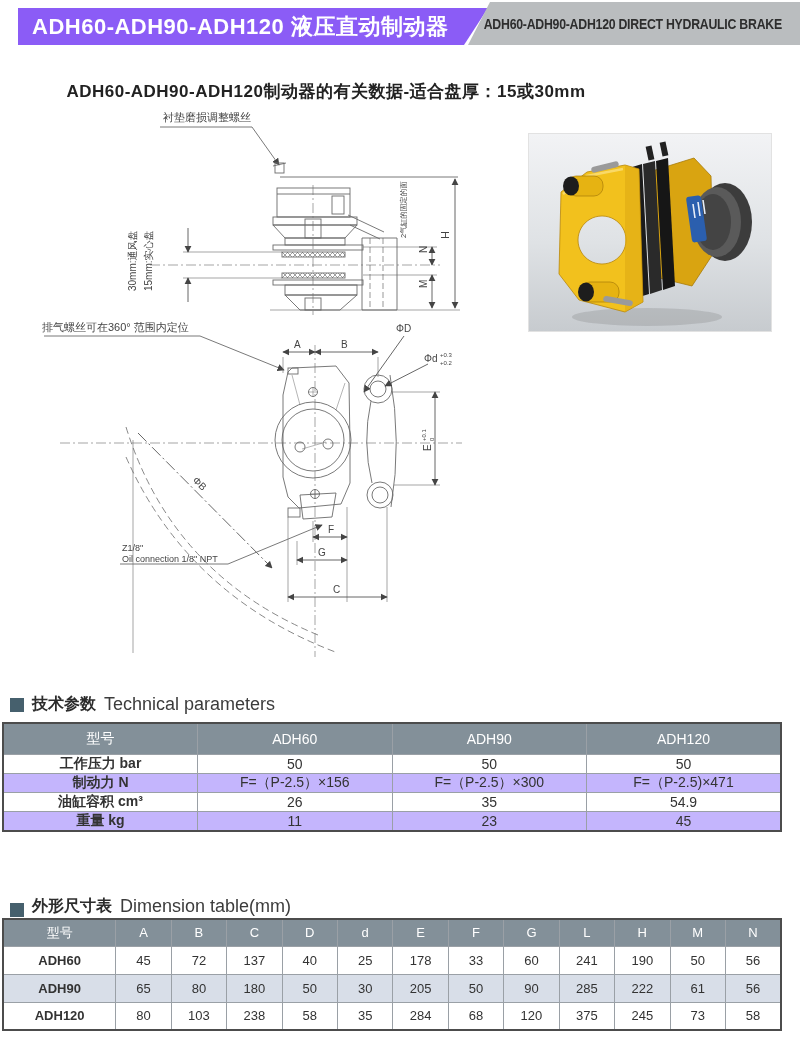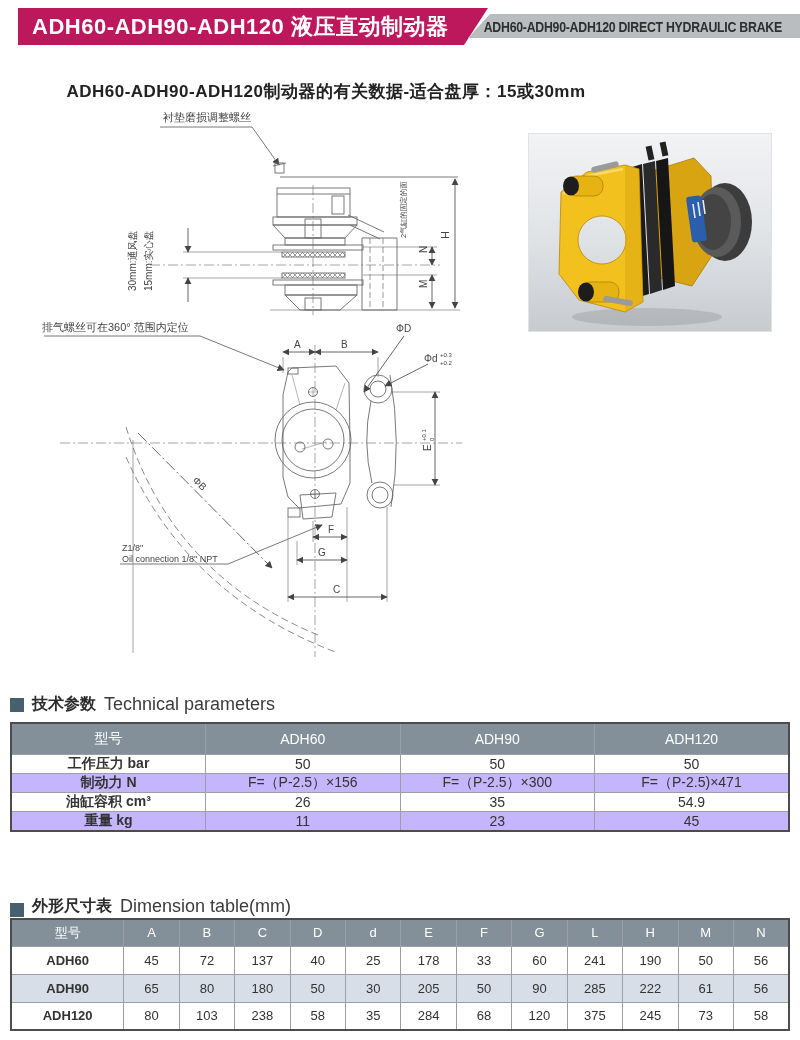--- a/index.html
+++ b/index.html
@@ -1,24 +1,24 @@
 <!DOCTYPE html>
 <html><head>
 <meta charset="utf-8">
 <style>
   * { margin:0; padding:0; box-sizing:border-box; }
   html,body { width:800px; height:1040px; background:#fff; font-family:"Liberation Sans","DejaVu Sans",sans-serif; color:#333; }
   .page { position:relative; width:800px; height:1040px; overflow:hidden; background:#fff; }
 
   
   .hdr-left { position:absolute; left:18px; top:8px; width:470px; height:37px;
-    background:#be185d; color:#fff; display:flex; align-items:center; padding-left:14px;
+    background:#8b5cf6; color:#fff; display:flex; align-items:center; padding-left:14px;
     clip-path:polygon(0 0,100% 0,calc(100% - 24px) 100%,0 100%); }
   .hdr-left span { font-size:22px; font-weight:bold; letter-spacing:0.5px; white-space:nowrap; }
-  .hdr-right { position:absolute; left:466px; top:14px; width:334px; height:24px;
+  .hdr-right { position:absolute; left:466px; top:2px; width:334px; height:43px;
     background:#babdbf; color:#2e2e2e; display:flex; align-items:center; justify-content:center;
     clip-path:polygon(24px 0,100% 0,100% 100%,2px 100%); }
   .hdr-right span { font-size:15px; font-weight:bold; white-space:nowrap; transform:scaleX(0.82); letter-spacing:-0.3px; }
 
   .subtitle { position:absolute; left:0; top:80px; width:652px; text-align:center;
     font-size:17px; font-weight:600; color:#222; letter-spacing:0.5px; }
 
   
   .drawing { position:absolute; left:0; top:105px; width:560px; height:580px; }
   .drawing text { fill:#444; font-family:"Liberation Sans",sans-serif; }
@@ -30,21 +30,21 @@
 
   
   .sec { position:absolute; left:10px; display:flex; align-items:center; gap:8px; }
   .sec .sq { width:14px; height:14px; background:#46606d; }
   .sec .cn { font-size:16px; font-weight:bold; color:#2c2c2c; }
   .sec .en { font-size:18px; color:#3c3c3c; }
   .sec1 { top:694px; } .sec2 { top:896px;align-items:flex-end; }
 
   
   table { border-collapse:collapse; table-layout:fixed; width:780px; }
-  .tbl { position:absolute; left:10px; }
+  .tbl { position:absolute; left:2px; }
   .tbl1 { top:722px; } .tbl2 { top:918px; }
   th,td { border:1px solid #9aa0a6; text-align:center; vertical-align:middle; }
   .tbl1 th { background:#839099; color:#fff; font-size:14px; font-weight:normal; height:31px; }
   .tbl1 td { font-size:14px; height:15px; color:#333; }
   .tbl1 tr.alt td { background:#c4b5fd; }
   .tbl1 td.lbl { font-weight:600; }
   .tbl2 th { background:#839099; color:#fff; font-size:13px; font-weight:normal; height:27px; }
   .tbl2 td { font-size:13px; height:28px; color:#333; }
   .tbl2 tr.alt td { background:#d8dee8; }
   .tbl2 td.lbl { font-weight:600; }

